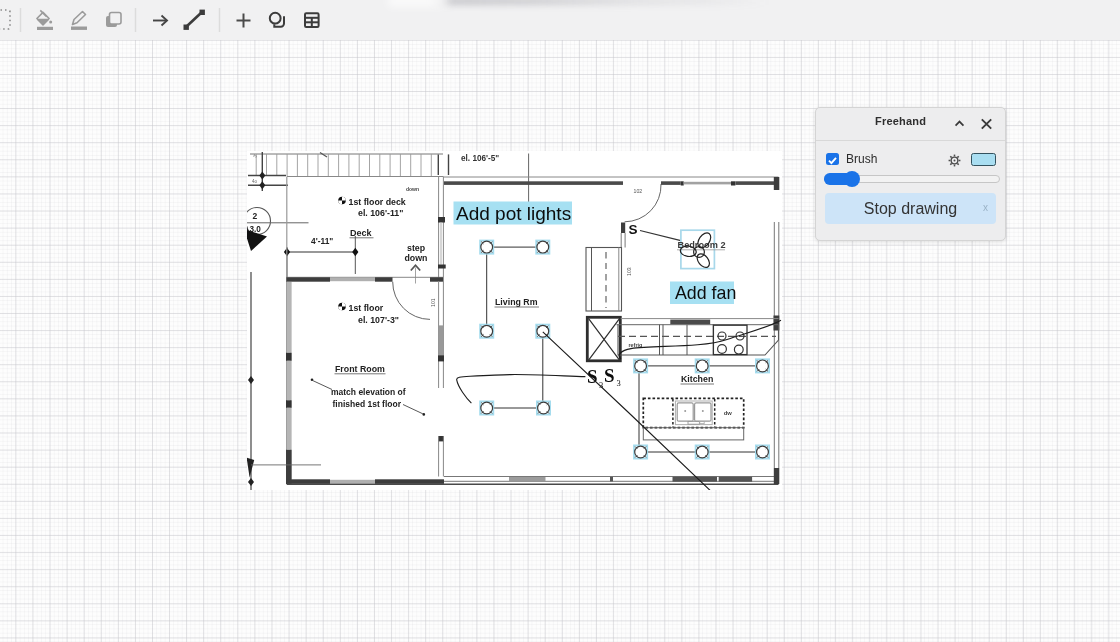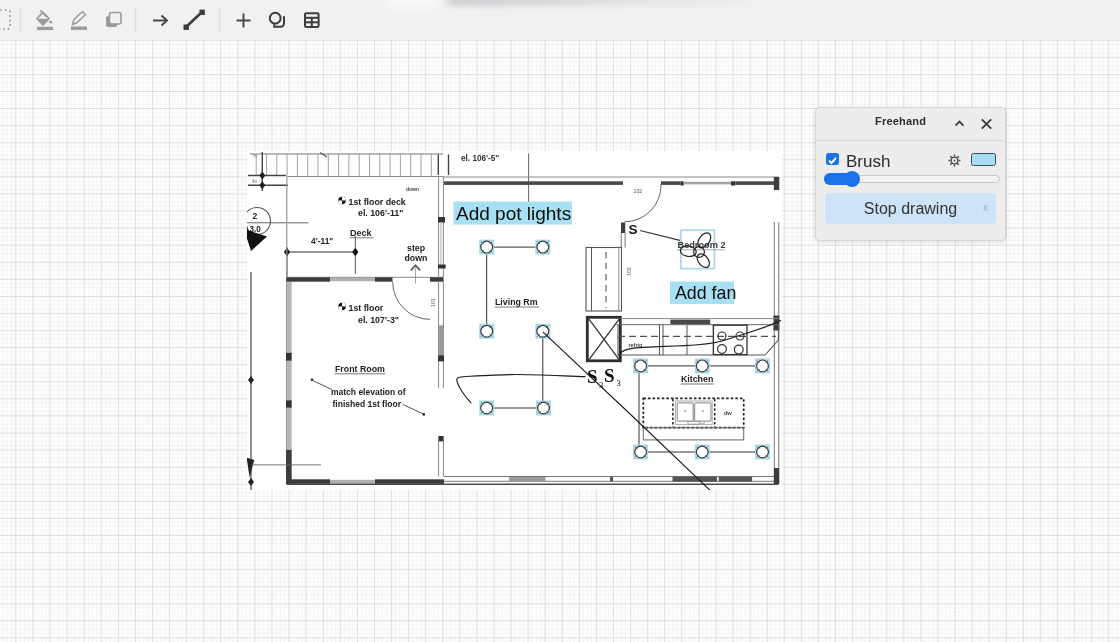--- a/index.html
+++ b/index.html
@@ -16,21 +16,21 @@
 background:linear-gradient(to right,rgba(110,110,120,0) 0%,rgba(110,110,120,0.30) 7%,rgba(110,110,120,0.26) 30%,rgba(110,110,120,0.11) 62%,rgba(110,110,120,0.05) 85%,rgba(110,110,120,0) 100%);z-index:6;}
 #topwhite{position:absolute;left:388px;top:-5px;width:58px;height:12px;background:rgba(255,255,255,0.65);filter:blur(4px);z-index:7;}
 #plan{position:absolute;left:247px;top:151px;z-index:2;}
 #panel{position:absolute;left:815px;top:107px;width:189px;height:132px;background:#ededee;border:1px solid #d4d4d4;border-radius:5px;box-shadow:0 1px 4px rgba(0,0,0,0.12);z-index:10;}
 #panel .title{position:absolute;left:0;top:0;width:100%;height:32px;}
 #panel .title b{position:absolute;left:59px;top:7px;font-size:11px;color:#2e2e2e;letter-spacing:0.2px;}
 #panel .divider{position:absolute;left:0;top:32px;width:100%;height:1px;background:#d8d8d8;}
 .chev{position:absolute;right:40px;top:12px;width:11px;height:7px;}
 .closex{position:absolute;right:13px;top:10px;width:11px;height:12px;}
 #cb{position:absolute;left:10px;top:44.5px;width:13px;height:12.5px;background:#1a73e8;border-radius:2.5px;}
-#brushlabel{position:absolute;left:30px;top:44px;font-size:17px;color:#2b2b2b;}
+#brushlabel{position:absolute;left:30px;top:44px;font-size:12px;color:#2b2b2b;}
 #gear{position:absolute;left:132px;top:46px;width:13px;height:13px;}
 #swatch{position:absolute;left:155px;top:44.6px;width:25px;height:13px;background:#a9def1;border:1.7px solid #33525e;border-radius:2.5px;box-sizing:border-box;}
 #slidertrack{position:absolute;left:8px;top:67px;width:176px;height:7.5px;background:#f2f2f2;border:1px solid #c6c6c6;border-radius:4px;box-sizing:border-box;}
 #sliderfill{position:absolute;left:7.5px;top:65.3px;width:31px;height:11.5px;background:#1a73e8;border-radius:5.75px;}
 #sliderthumb{position:absolute;left:28px;top:63.4px;width:16px;height:16px;background:#1a73e8;border-radius:50%;}
 #stopbtn{position:absolute;left:9px;top:85px;width:171px;height:31px;background:#cde4f8;border-radius:4px;text-align:center;}
 #stopbtn span{font-size:16px;color:#333;line-height:31px;}
 #stopbtn .bx{position:absolute;right:8px;bottom:1px;font-size:10px;color:#9ab2c6;}
 </style>
 </head>

